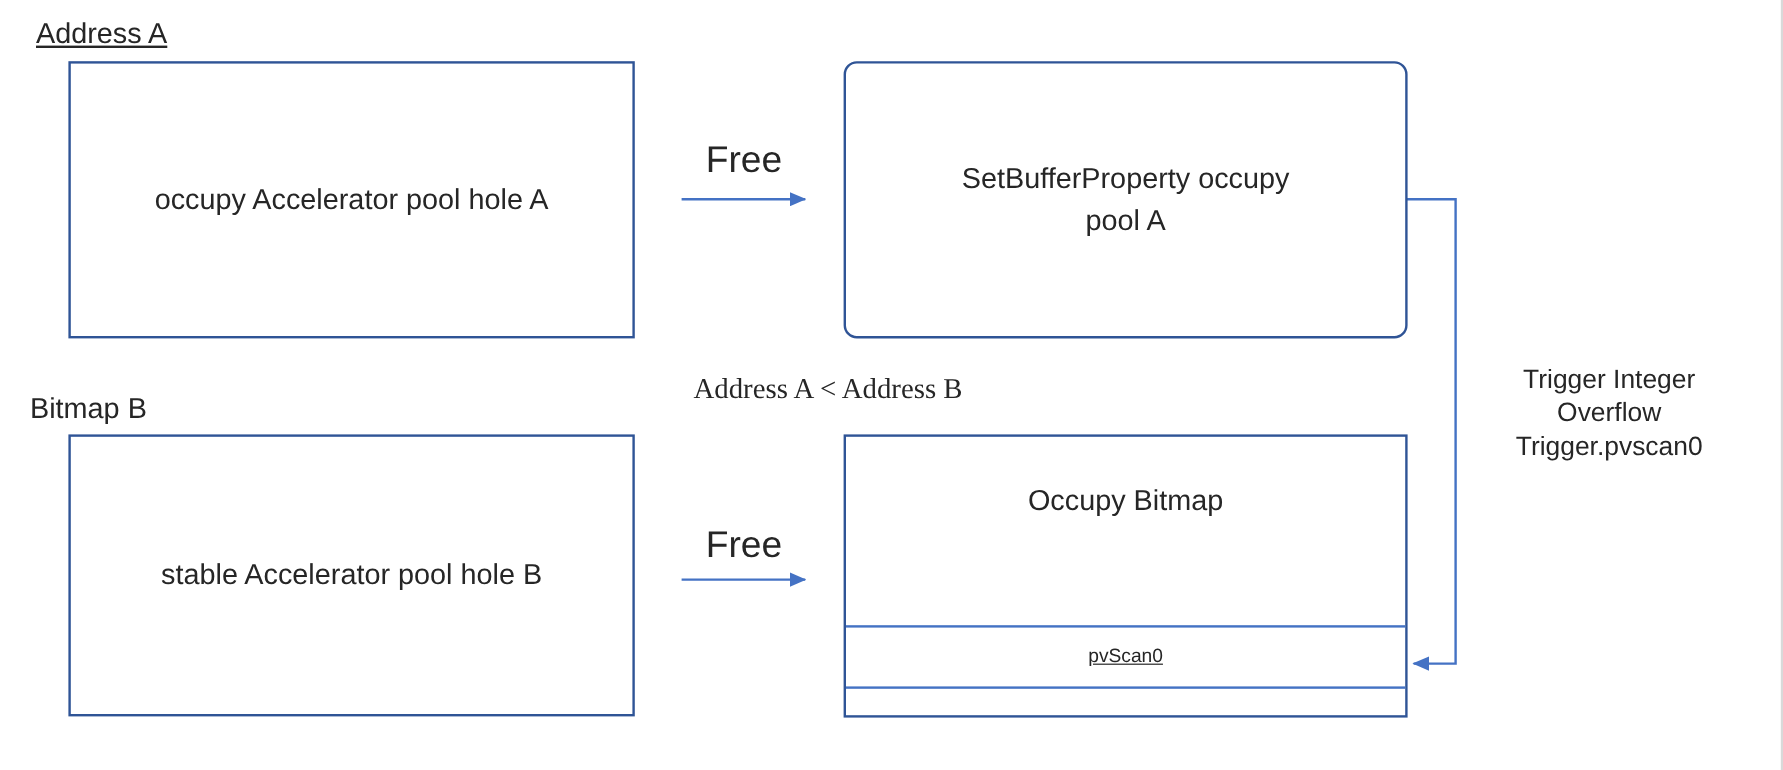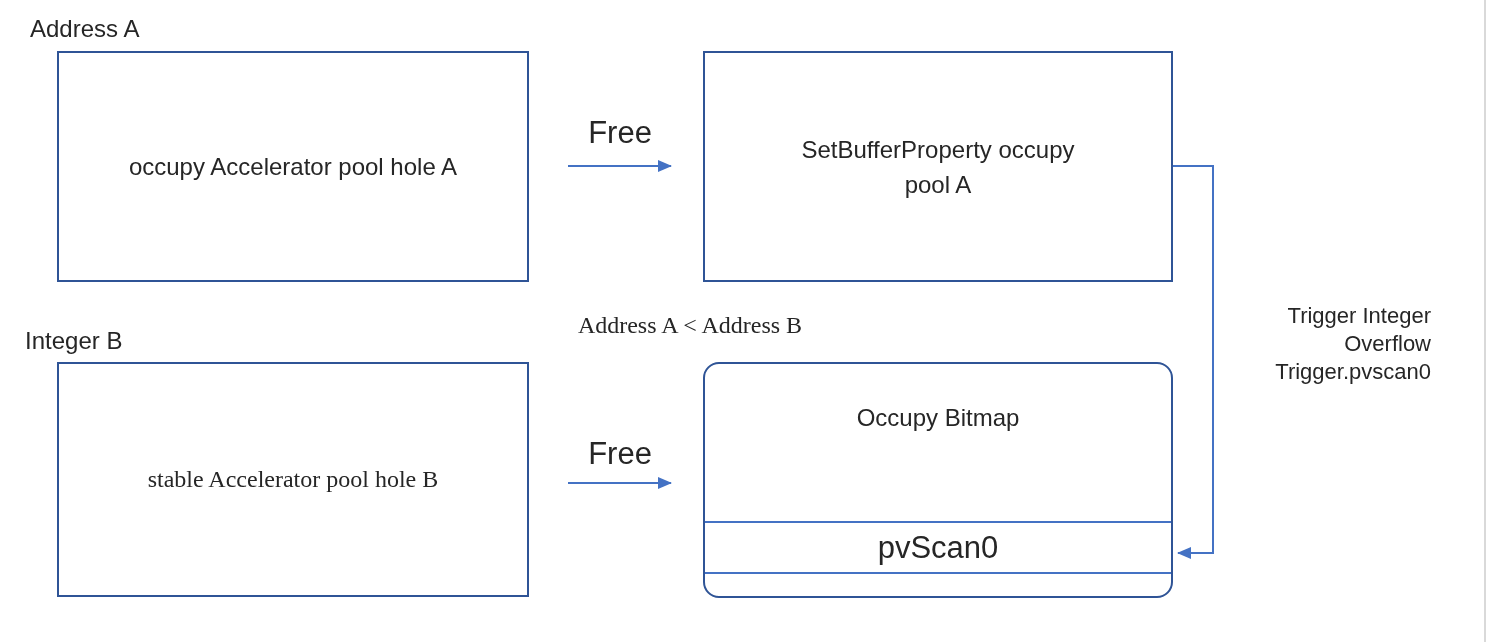--- a/index.html
+++ b/index.html
@@ -33,30 +33,30 @@
     border:2px solid var(--box-border);
     background:var(--background);
     display:flex;
     align-items:center;
     justify-content:center;
     text-align:center;
     font-size:24px;
     line-height:35px;
     color:var(--text);
   }
-  .box-col{flex-direction:column;}
+  .box-col{flex-direction:column;border-radius:11px;}
   .free-label{
     text-align:center;
     width:104px;
     font-size:31px;
     line-height:30px;
   }
   .annotation{
     width:216px;
-    text-align:right;
+    text-align:center;
     font-size:22px;
     line-height:28px;
     color:var(--text);
     padding-left:36px;
   }
   .comparison{
     width:300px;
     text-align:center;
     font-size:24px;
     line-height:30px;
@@ -79,21 +79,22 @@
   }
   .pvscan-row{
     position:absolute;
     top:159px;
     left:0;
     width:100%;
     height:49px;
     display:flex;
     align-items:center;
     justify-content:center;
-    font-size:31px;
+    font-size:16px;
+    text-decoration:underline;
   }
   svg.overlay{
     position:absolute;
     left:0;top:0;
     width:1486px;height:642px;
     pointer-events:none;
   }
   .arrow-line{
     stroke:var(--connector);
     stroke-width:2;
@@ -116,44 +117,44 @@
     <defs>
       <marker id="arrowhead" markerUnits="userSpaceOnUse" markerWidth="14" markerHeight="12" refX="13" refY="6" orient="auto">
         <path class="arrowhead-shape" d="M0,0 L14,6 L0,12 Z"></path>
       </marker>
     </defs>
     <line class="arrow-line" x1="568" y1="166" x2="671" y2="166" marker-end="url(#arrowhead)"></line>
     <line class="arrow-line" x1="568" y1="483" x2="671" y2="483" marker-end="url(#arrowhead)"></line>
     <polyline class="arrow-line" points="1171,166 1213,166 1213,553 1178,553" marker-end="url(#arrowhead)"></polyline>
   </svg>
 
-  <div class="abs lbl" style="left:30px;top:14px;">Address A</div>
+  <div class="abs lbl" style="left:30px;top:14px;text-decoration:underline;">Address A</div>
 
-  <div class="abs lbl" style="left:25px;top:326px;">Integer B</div>
+  <div class="abs lbl" style="left:25px;top:326px;">Bitmap B</div>
 
   <div class="abs comparison" style="left:540px;top:310px;font-family:Liberation Serif, serif;">Address A &lt; Address B</div>
 
   <div class="abs free-label" style="left:568px;top:118px;">Free</div>
 
   <div class="abs free-label" style="left:568px;top:439px;">Free</div>
 
   <div class="box" style="left:57px;top:51px;width:472px;height:231px;">
     <span>occupy Accelerator pool hole A</span>
   </div>
 
   <div class="box box-col" style="left:703px;top:51px;width:470px;height:231px;">
     <span>SetBufferProperty occupy</span>
     <span>pool A</span>
   </div>
 
-  <div class="box" style="left:57px;top:362px;width:472px;height:235px;font-family:Liberation Serif, serif;">
+  <div class="box" style="left:57px;top:362px;width:472px;height:235px;">
     <span>stable Accelerator pool hole B</span>
   </div>
 
-  <div class="box" style="left:703px;top:362px;width:470px;height:236px;border-radius:16px;">
+  <div class="box" style="left:703px;top:362px;width:470px;height:236px;">
     <div class="occupy-label">Occupy Bitmap</div>
     <div class="divider" style="top:157px;"></div>
     <div class="pvscan-row">
       <span>pvScan0</span>
     </div>
     <div class="divider" style="top:208px;"></div>
   </div>
 
   <div class="abs annotation" style="left:1215px;top:302px;">
     <div>Trigger Integer Overflow</div>

